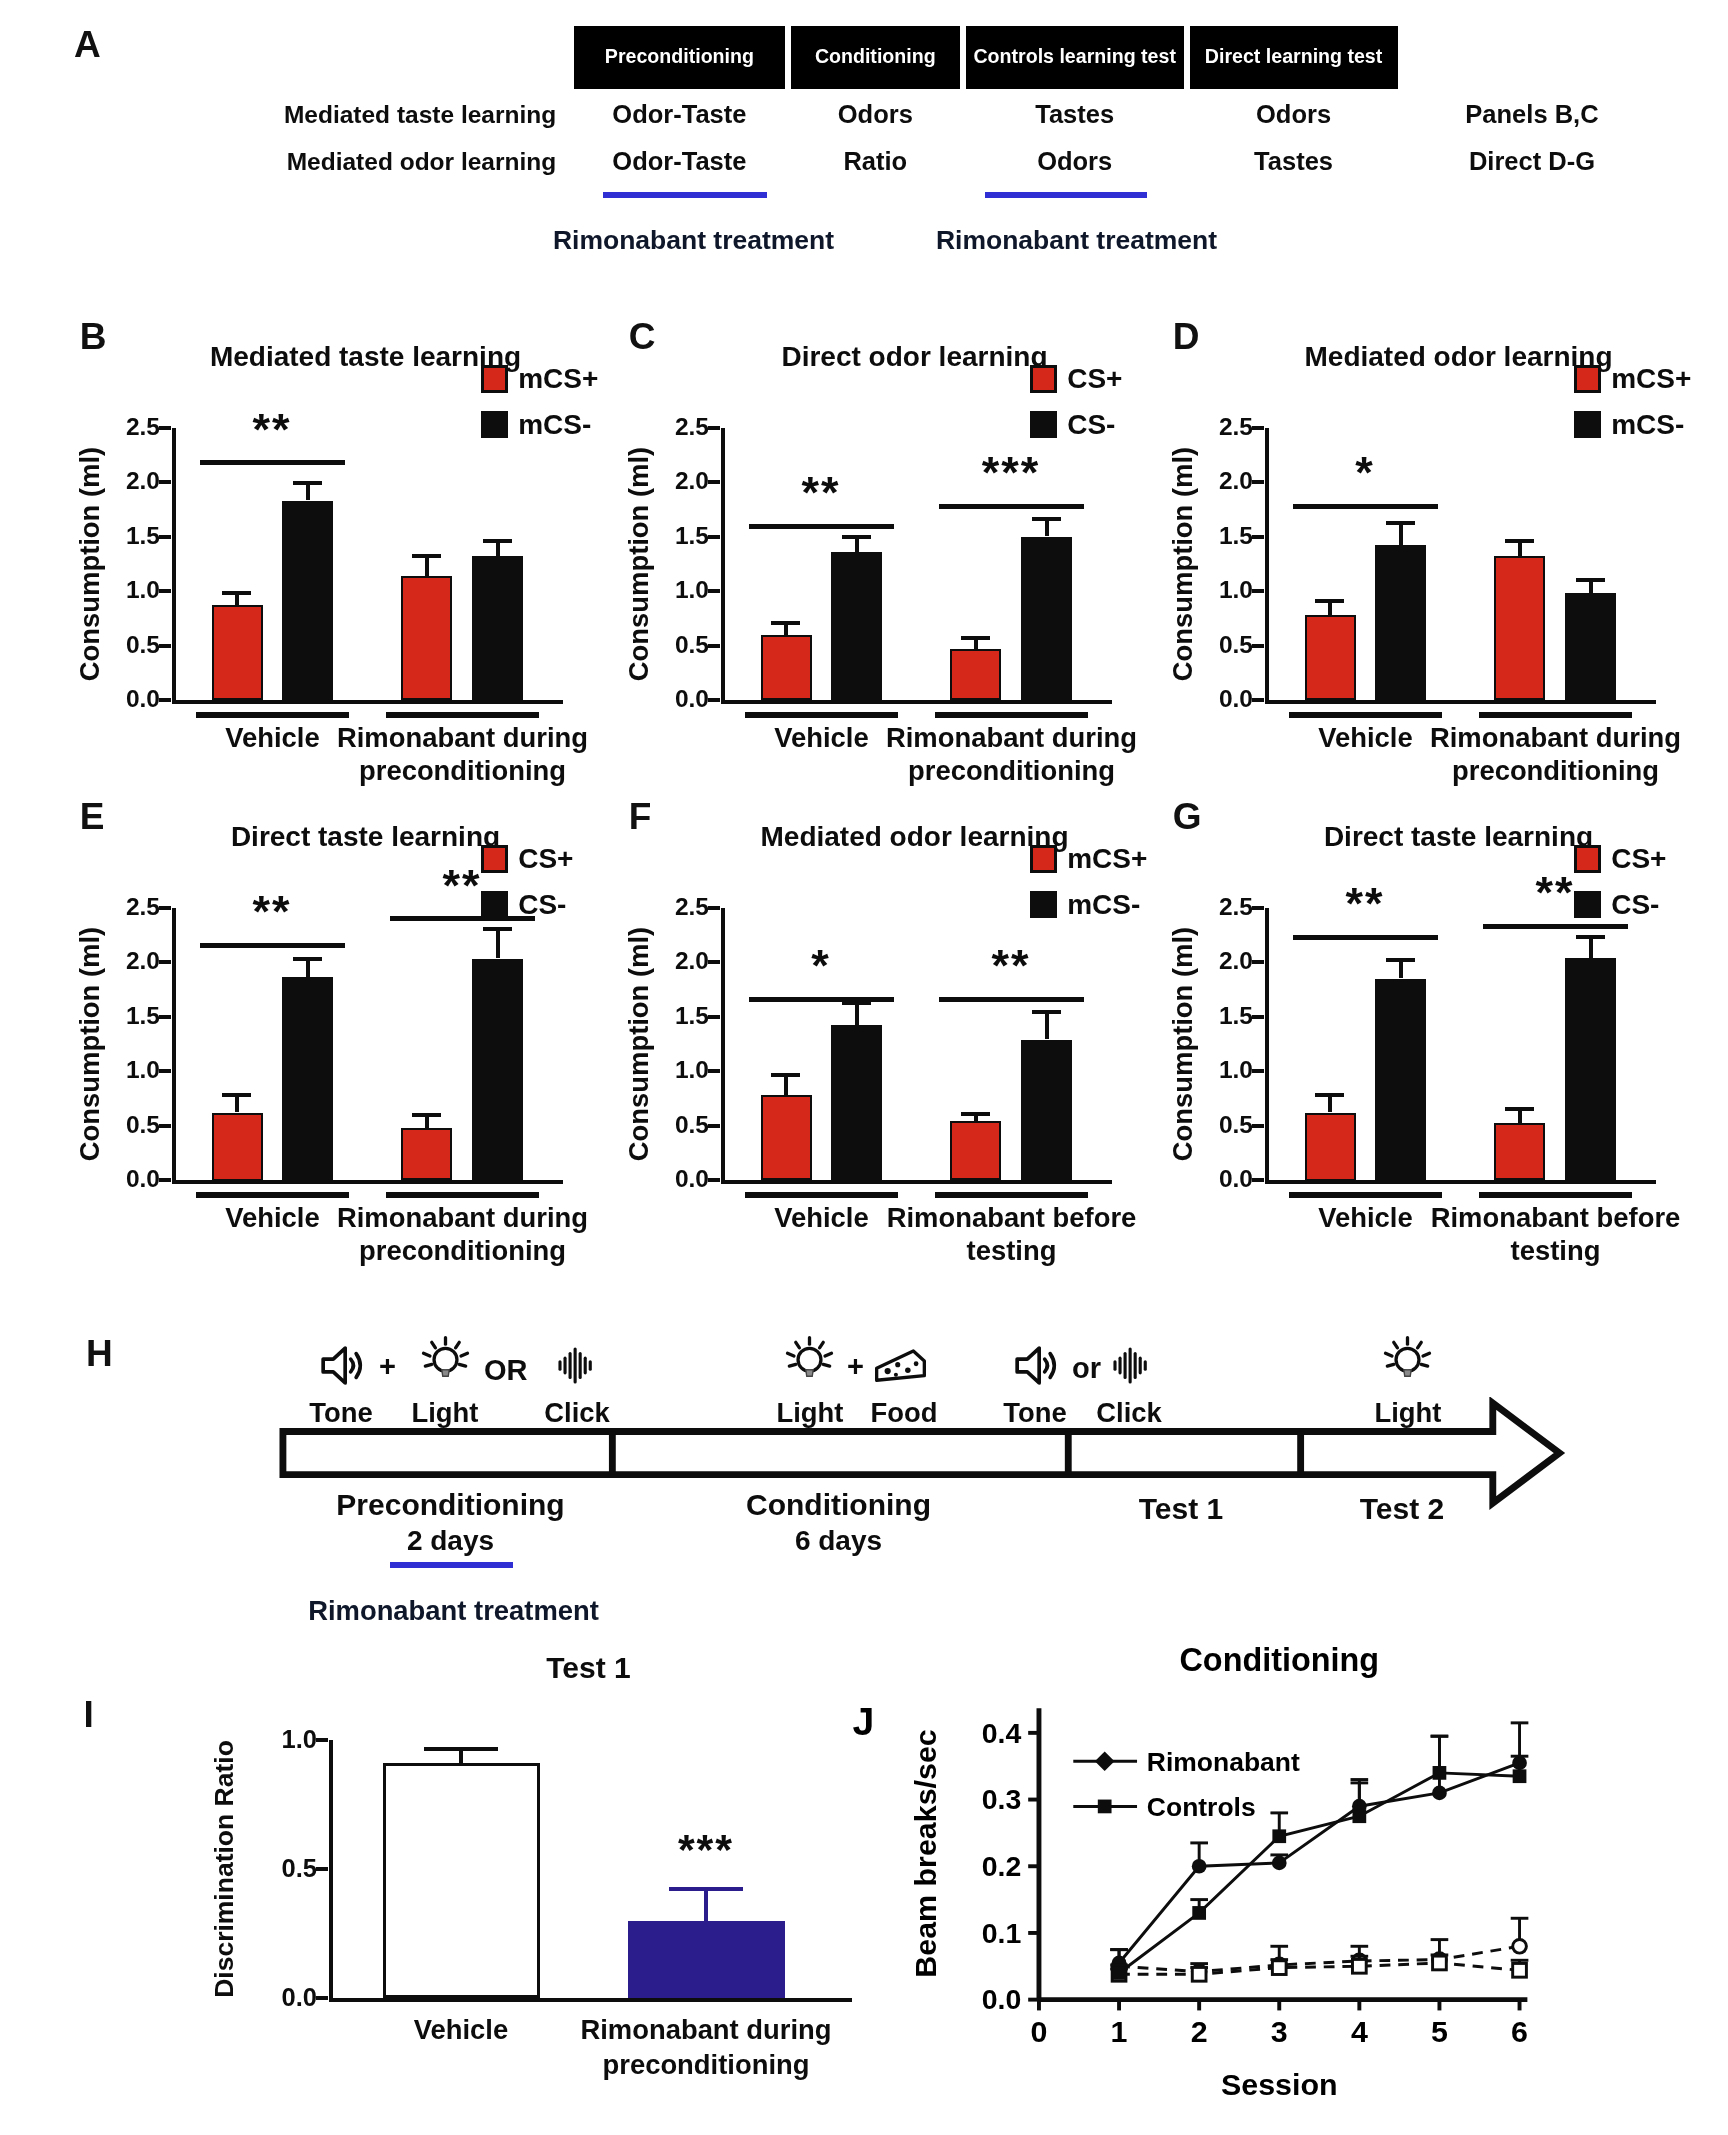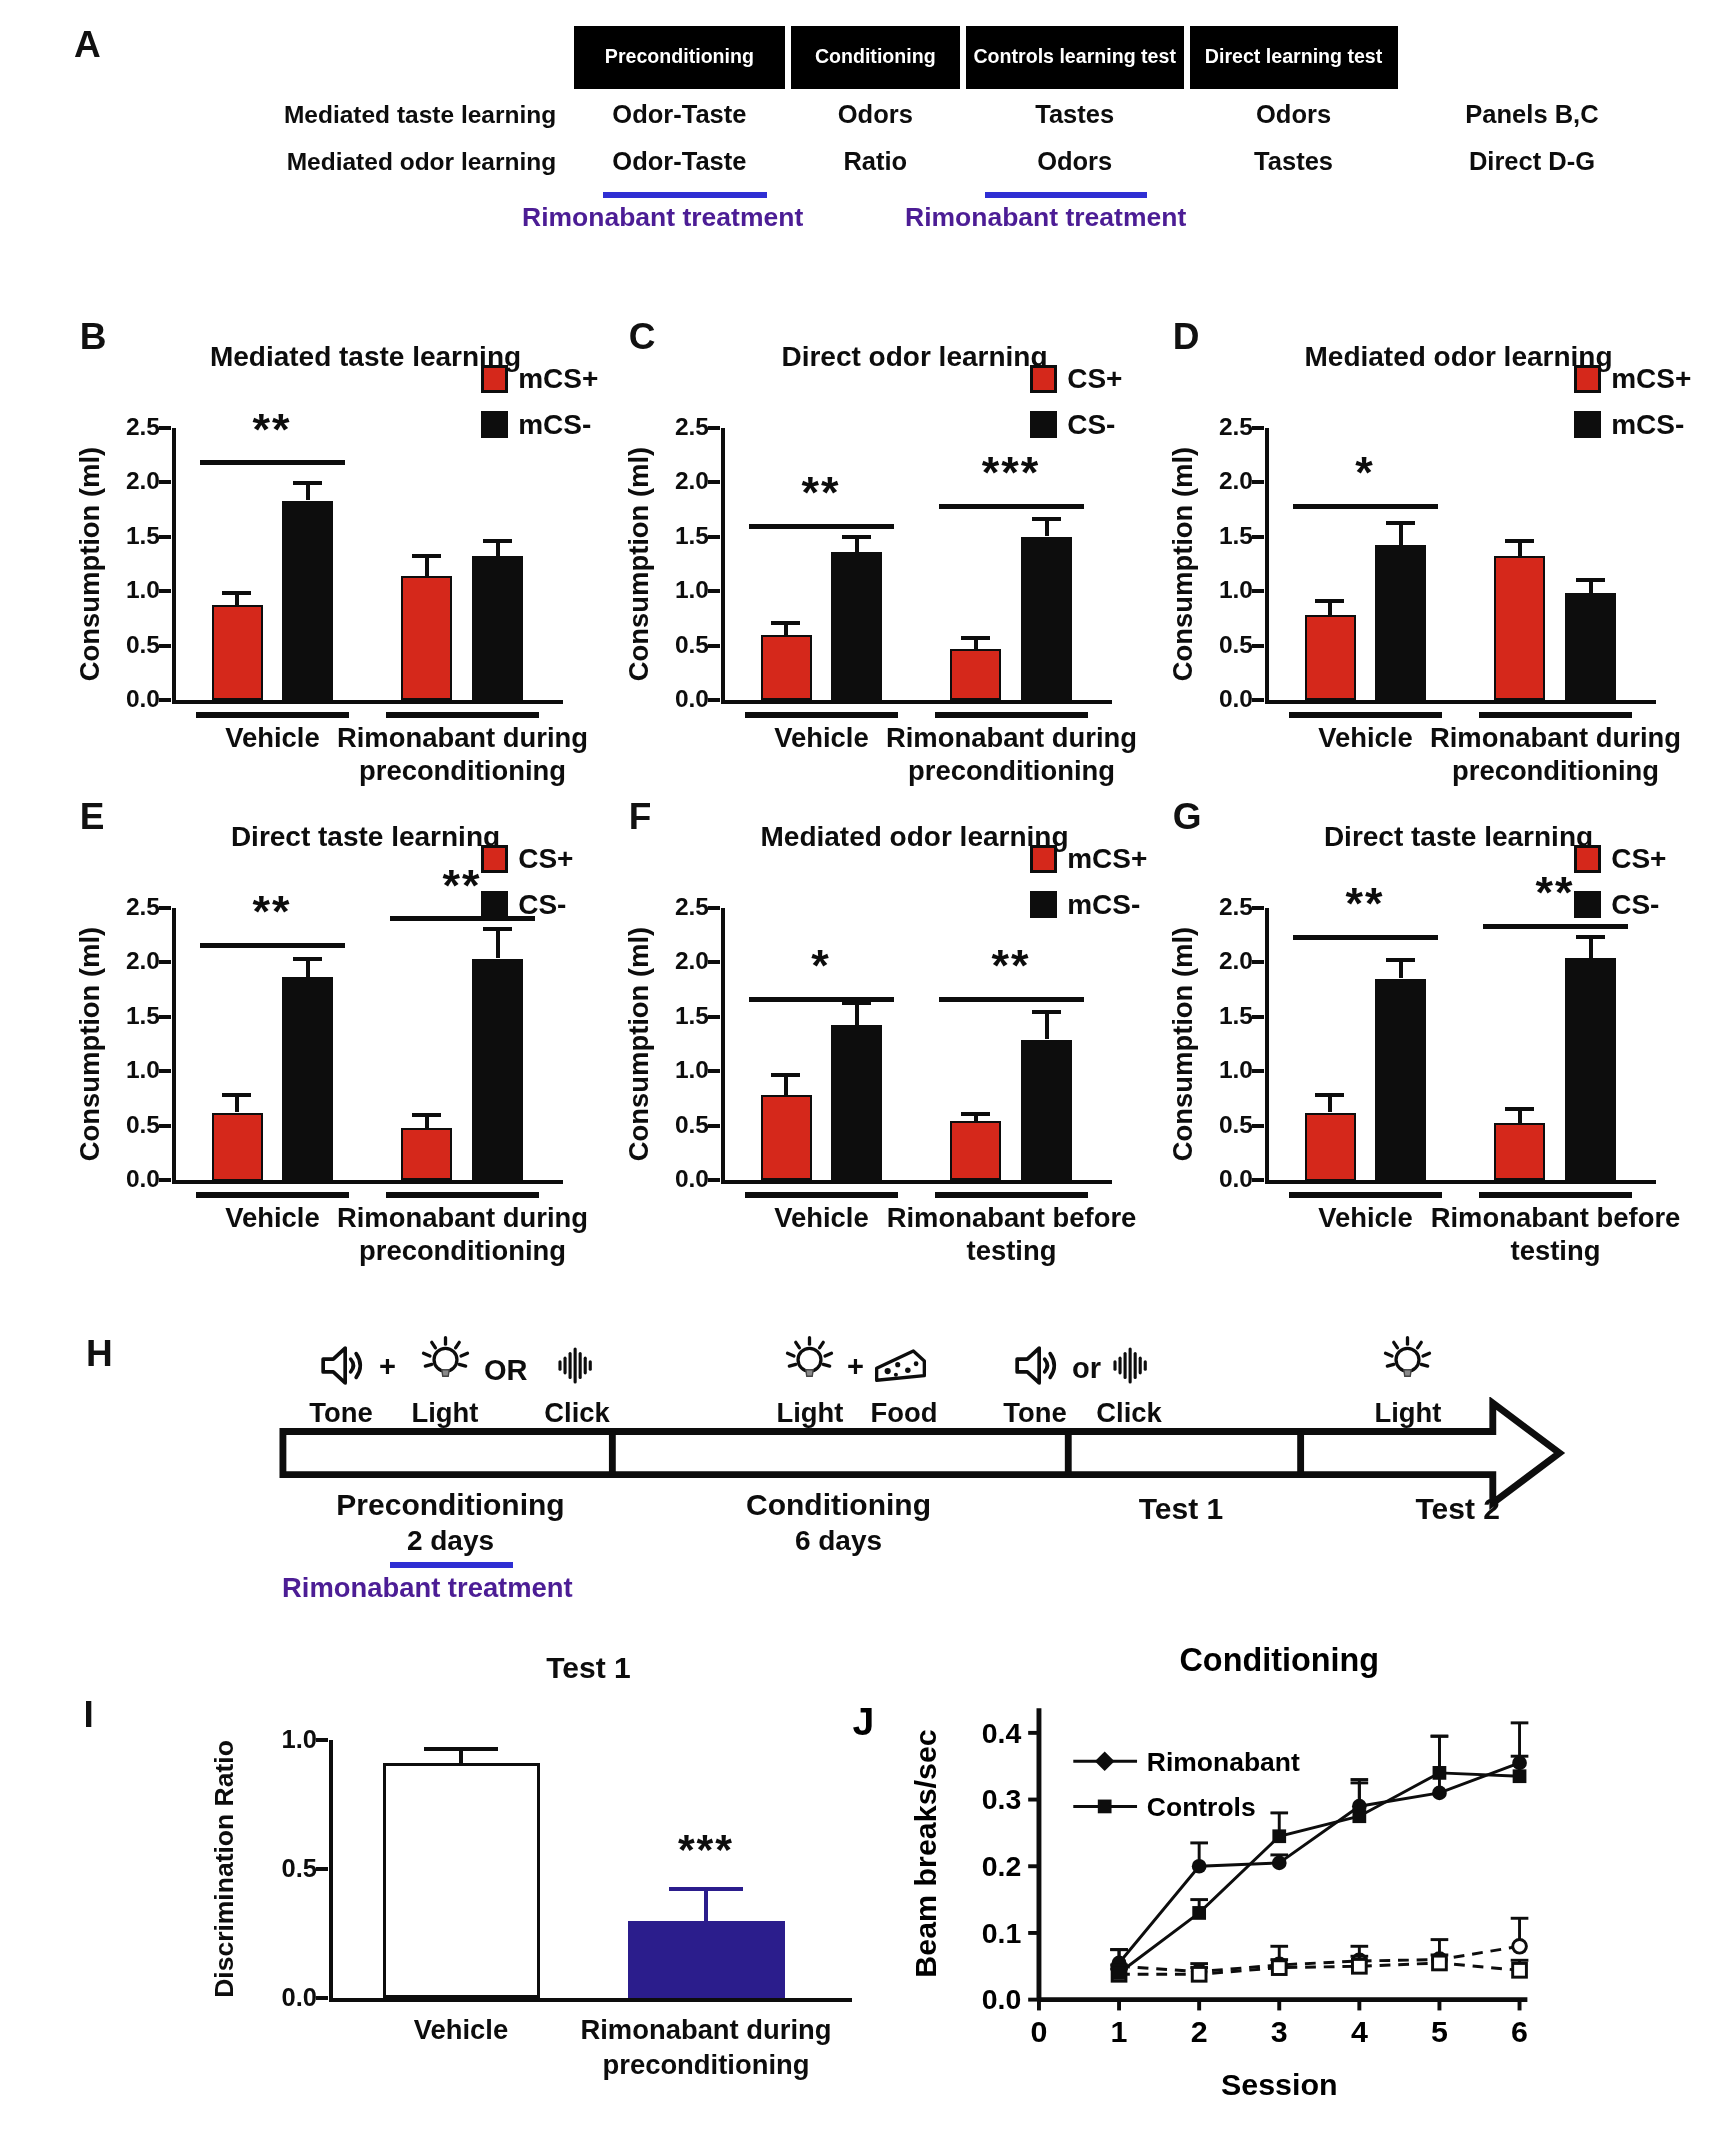--- a/index.html
+++ b/index.html
@@ -9,21 +9,21 @@
   
   #panelA-table{position:absolute;left:245px;top:25.5px;display:grid;
     grid-template-columns:323px 211px 169px 218px 208px 257px;
     column-gap:5.9px;row-gap:5.9px;}
   .thead{background:#000;color:#fff;font-weight:bold;font-size:19.6px;line-height:1.2;
     display:flex;align-items:center;justify-content:center;text-align:center;min-height:63px;padding:0 5.9px;}
   .thead-spacer{min-height:63px;}
   .tlabel{font-weight:bold;font-size:24.5px;display:flex;align-items:center;justify-content:flex-end;padding-right:11.8px;}
   .tcell{font-weight:bold;font-size:25.5px;display:flex;align-items:center;justify-content:center;min-height:41px;}
   .treat-underline{position:absolute;height:5.9px;background:#2f2fd3;}
-  .treat-label{position:absolute;font-weight:bold;font-size:26.5px;color:#4c1d95;text-align:left;width:343px;}
+  .treat-label{position:absolute;font-weight:bold;font-size:26.5px;color:#0f172a;text-align:center;width:343px;margin-top:23px;}
   
   .chart{position:absolute;}
   .chart-title{position:absolute;font-weight:bold;font-size:28px;text-align:center;}
   .y-axis-title{position:absolute;font-weight:bold;font-size:27.4px;white-space:nowrap;
     transform:translate(-50%,-50%) rotate(-90deg);}
   .plot{position:absolute;border-left:4.9px solid #0d0d0d;border-bottom:4.9px solid #0d0d0d;}
   .ytick{position:absolute;font-weight:bold;font-size:24.5px;text-align:right;}
   .ytickmark{position:absolute;background:#0d0d0d;height:3.9px;width:11.8px;}
   .bar{position:absolute;box-sizing:border-box;}
   .errpart{position:absolute;}
@@ -610,17 +610,17 @@
       <line x1="1042" y1="35" x2="1042" y2="79" stroke="#0d0d0d" stroke-width="7"></line>
     </svg>
 
     <div class="h-phase" style="left:279px;top:165px;width:343px;">Preconditioning</div>
     <div class="h-dur" style="left:279px;top:202px;width:343px;">2 days</div>
     <div class="treat-underline" style="left:390px;top:239px;width:123px;"></div>
     <div class="treat-label" style="left:282px;top:249px;font-size:27.4px;">Rimonabant treatment</div>
     <div class="h-phase" style="left:667px;top:165px;width:343px;">Conditioning</div>
     <div class="h-dur" style="left:667px;top:202px;width:343px;">6 days</div>
     <div class="h-phase" style="left:1083px;top:169px;width:196px;">Test 1</div>
-    <div class="h-phase" style="left:1304px;top:169px;width:196px;text-align:right;">Test 2</div>
+    <div class="h-phase" style="left:1304px;top:169px;width:196px;">Test 2</div>
   </div>
 
 </div>
 
 
 </body></html>

